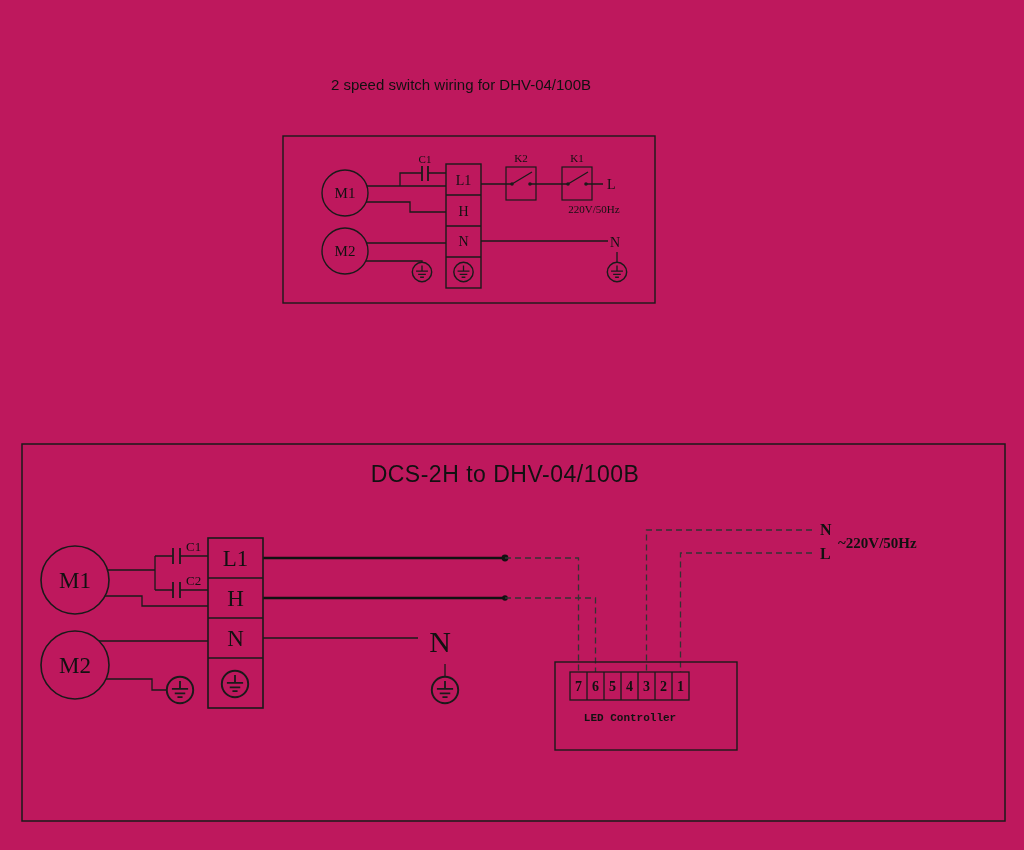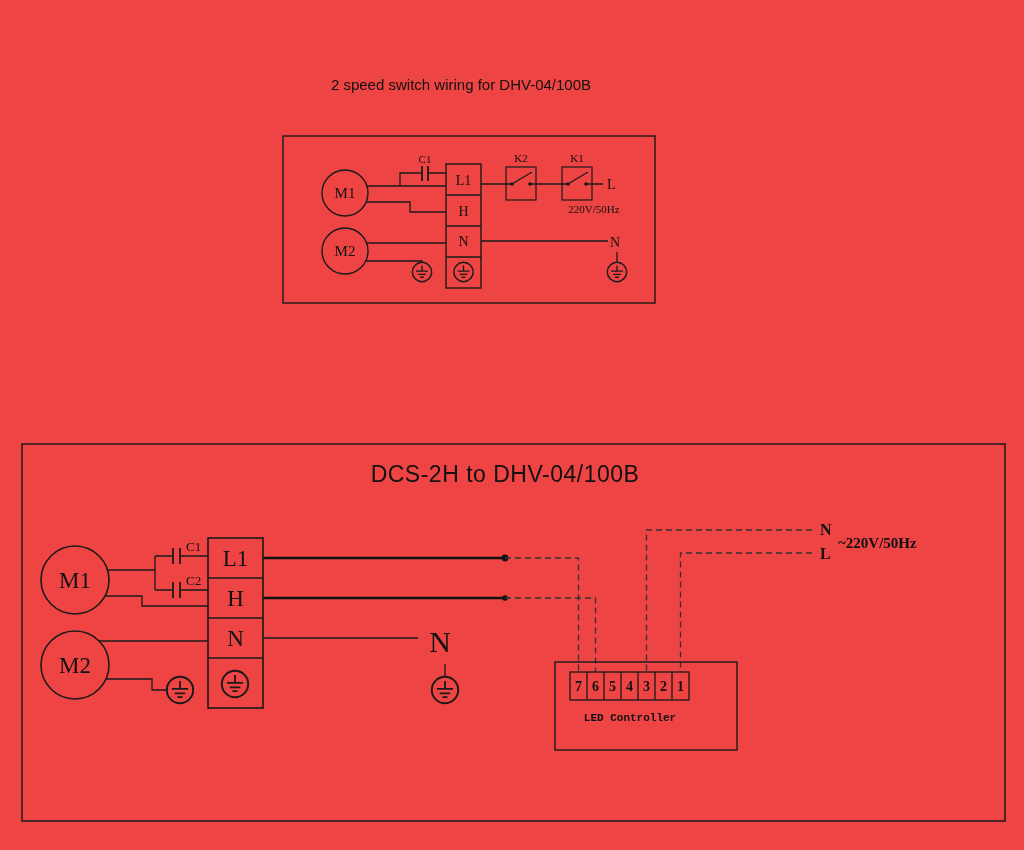--- a/index.html
+++ b/index.html
@@ -1,16 +1,16 @@
 <!DOCTYPE html>
 <html><head>
 <meta charset="utf-8">
 <style>
   html,body{margin:0;padding:0;background:#ffffff;}
-  .page{position:relative;width:1024px;height:850px;background:#ef4444;overflow:hidden;}
+  .page{position:relative;width:1024px;height:850px;background:#be185d;overflow:hidden;}
   svg{display:block;}
   text{fill:#111;}
   .serif{font-family:"Liberation Serif", serif;}
   .sans{font-family:"Liberation Sans", sans-serif;}
   .mono{font-family:"Liberation Mono", monospace;}
   .b{font-weight:bold;}
   .wire{stroke:#1a1a1a;stroke-width:1.3;fill:none;}
   .wire-thick{stroke:#111;stroke-width:2.6;fill:none;}
   .wire-dash{stroke:#333;stroke-width:1.3;fill:none;stroke-dasharray:6 4;}
   .plate{stroke:#1a1a1a;stroke-width:1.8;fill:none;}

